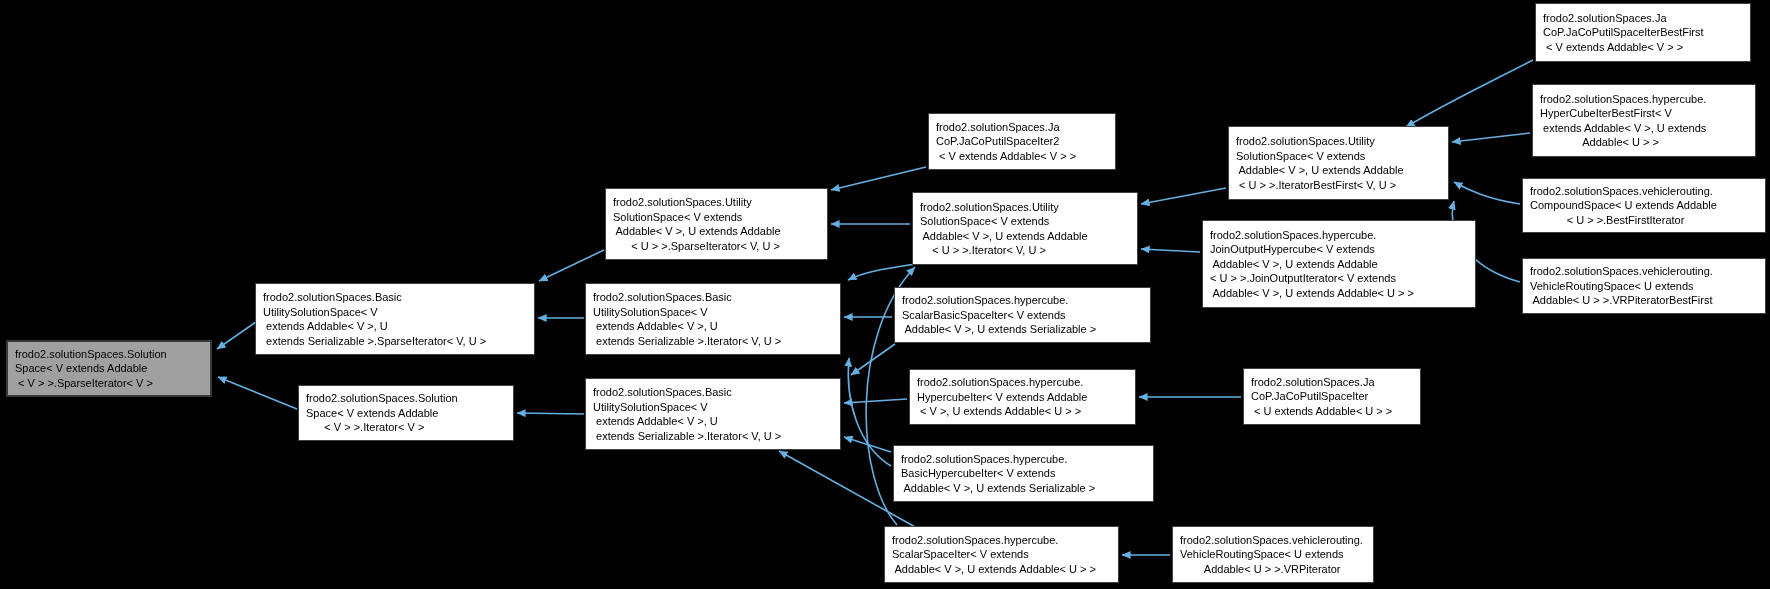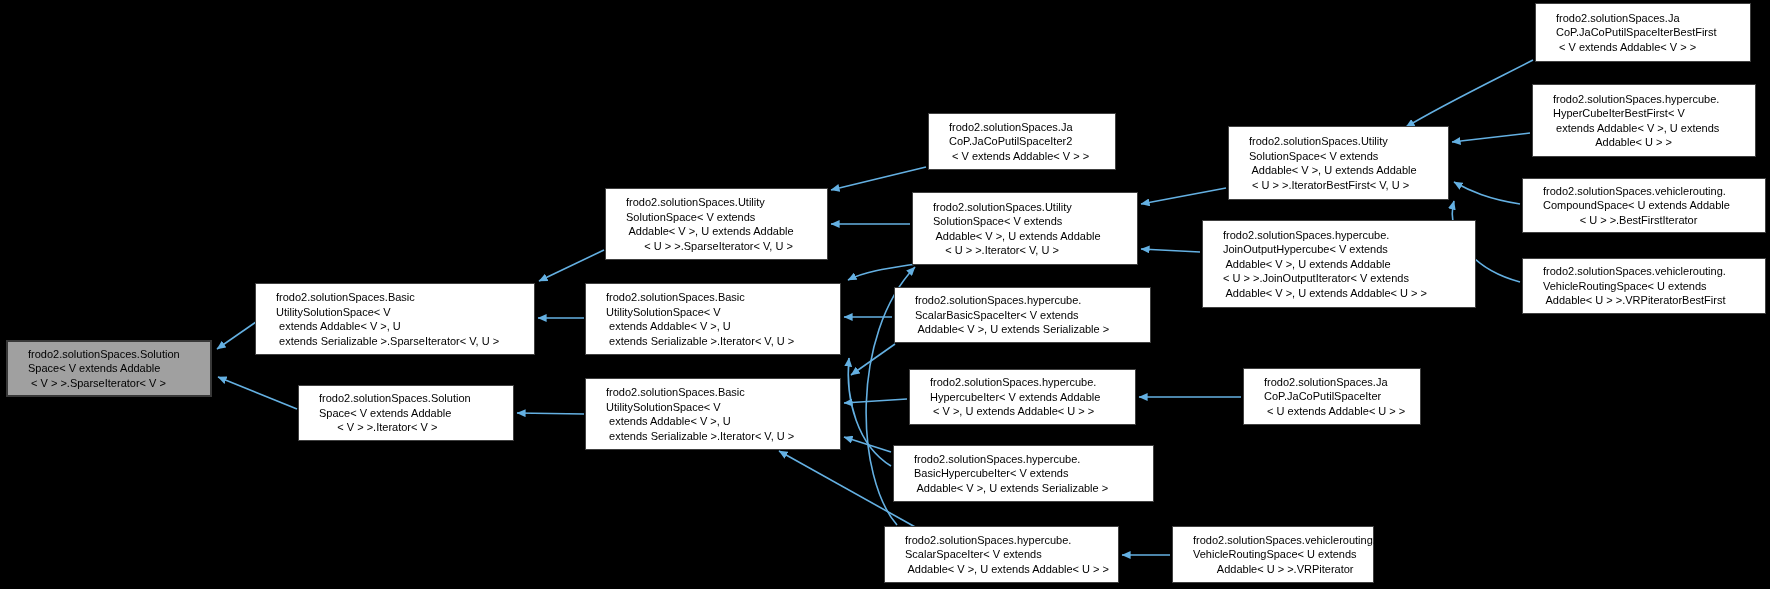--- a/index.html
+++ b/index.html
@@ -16,21 +16,21 @@
     position:absolute;
     box-sizing:border-box;
     background:#ffffff;
     border:1.5px solid #404040;
     color:#000;
     font-size:11px;
     line-height:14.5px;
     white-space:pre;
     display:flex;
     align-items:center;
-    padding:2px 20px;
+    padding:2px 7px;
     cursor:pointer;
   }
   .node.current{
     background:#a0a0a0;
     border:2.2px solid #383838;
     cursor:default;
   }
 </style>
 </head>
 <body>

